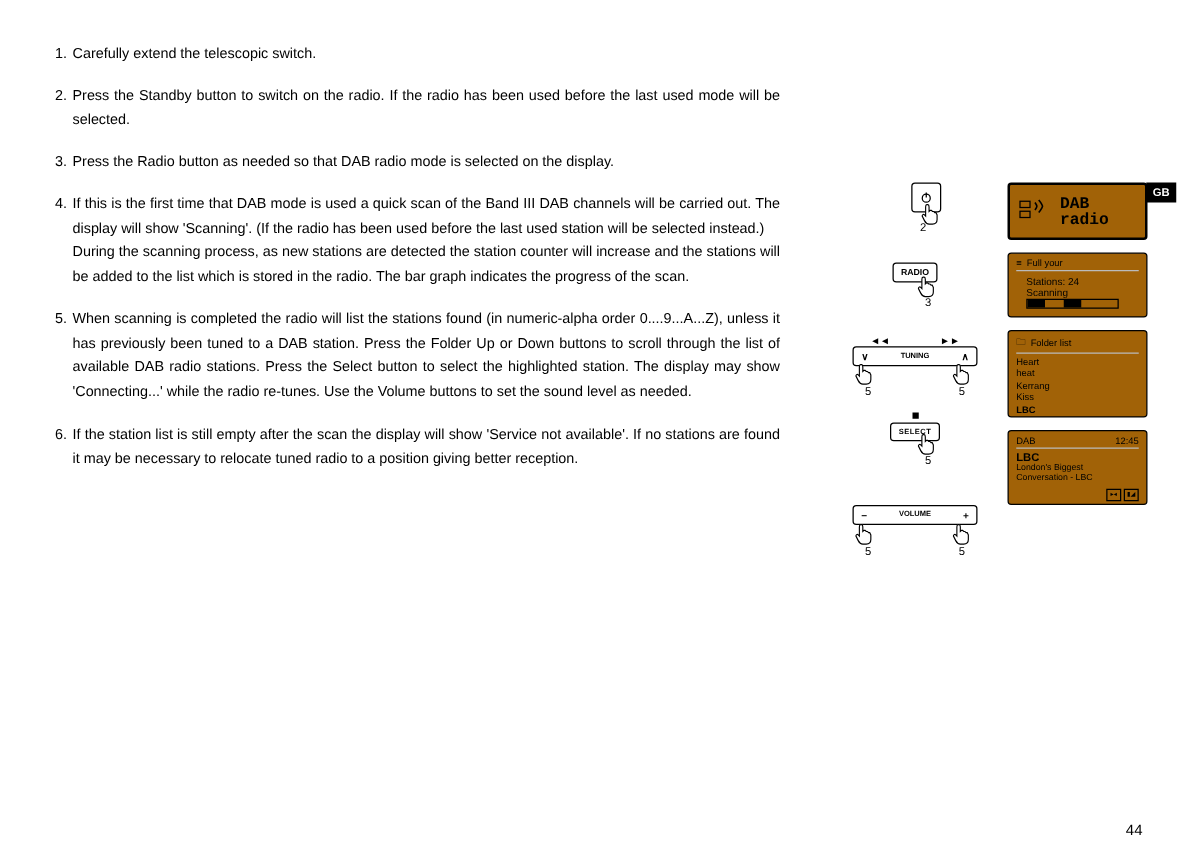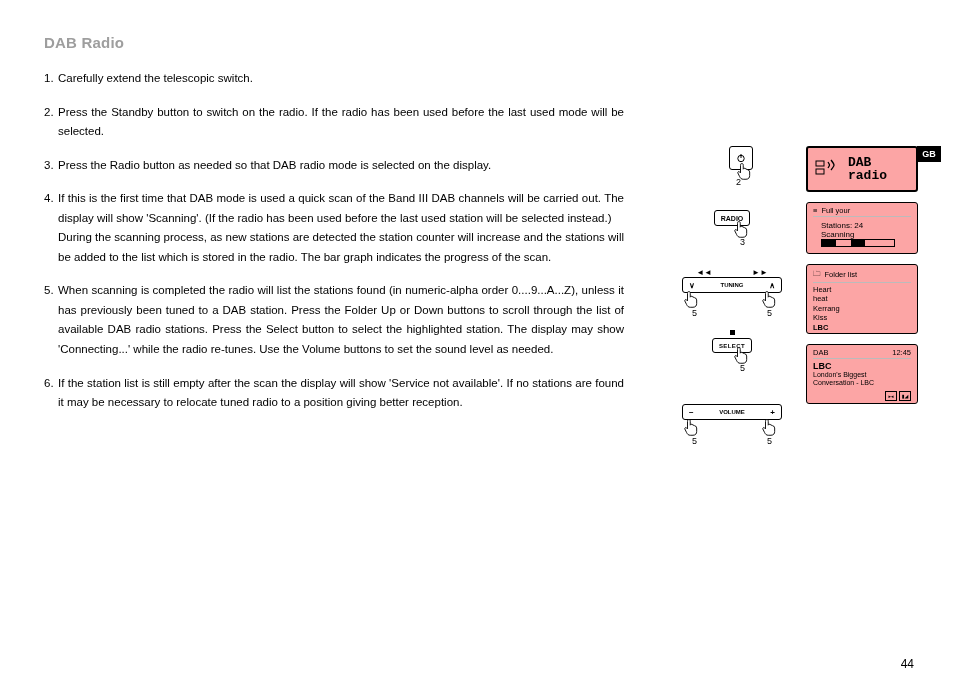--- a/index.html
+++ b/index.html
@@ -47,21 +47,21 @@
 .fig4 .step-lbl{position:absolute;top:34px;left:30px}
 
 .fig5{width:100px;height:56px}
 .fig5 .bar{width:100px;height:16px;border:1.3px solid #000;border-radius:3px;display:flex;align-items:center;justify-content:space-between;padding:0 6px;box-sizing:border-box;font-size:8px;font-weight:700}
 .fig5 .hand{position:absolute}
 .fig5 .h-l{top:12px;left:0}
 .fig5 .h-r{top:12px;right:0}
 .fig5 .ll{position:absolute;top:32px;left:10px;font-size:9px}
 .fig5 .lr{position:absolute;top:32px;right:10px;font-size:9px}
 
-.screen{border:1.3px solid #000;border-radius:3px;background:#fca5a5;font-size:8px;box-sizing:border-box;margin-bottom:10px}
+.screen{border:1.3px solid #000;border-radius:3px;background:#a16207;font-size:8px;box-sizing:border-box;margin-bottom:10px}
 .scr1{height:46px;border-width:2px;padding:5px 6px;display:flex;align-items:center;gap:6px}
 .scr1 .sig svg{display:block}
 .scr1 .dab{font-family:"Courier New",monospace;font-weight:700;font-size:13px;line-height:1;white-space:pre}
 .scr2{height:52px;padding:3px 6px 5px}
 .scr2 .hdr{display:flex;align-items:center;gap:4px;border-bottom:1px solid #bbb;padding-bottom:1px;margin-bottom:4px;font-size:7.5px}
 .scr2 .bars{display:flex;height:6px;border:1px solid #000;width:80%}
 .scr2 .bars .f{flex:1;background:#000}
 .scr2 .bars .e{flex:1}
 .scr3{height:70px;padding:3px 6px 3px}
 .scr3 .hdr{display:flex;align-items:center;gap:4px;border-bottom:1px solid #bbb;padding-bottom:1px;margin-bottom:2px;font-size:7.5px}
@@ -71,21 +71,20 @@
 .scr4 .hdr{display:flex;justify-content:space-between;border-bottom:1px solid #bbb;padding-bottom:1px;margin-bottom:2px;font-size:7.5px}
 .scr4 .st{font-weight:700;font-size:9px}
 .scr4 .d{font-size:7px;line-height:1.2}
 .scr4 .ft{display:flex;justify-content:flex-end;gap:2px;margin-top:3px}
 .mini-icon{width:10px;height:8px;border:1px solid #000;font-size:5px;display:flex;align-items:center;justify-content:center}
 </style>
 </head>
 <body>
 
 <div class="page">
-  <div class="title">DAB Radio</div>
   <div class="text-col">
     <div id="steps">
         <div class="item">
           <div class="num">1.</div>
           <div class="body">Carefully extend the telescopic switch.</div>
         </div>
         <div class="item">
           <div class="num">2.</div>
           <div class="body">Press the Standby button to switch on the radio. If the radio has been used before the last used mode will be selected.</div>
         </div>

